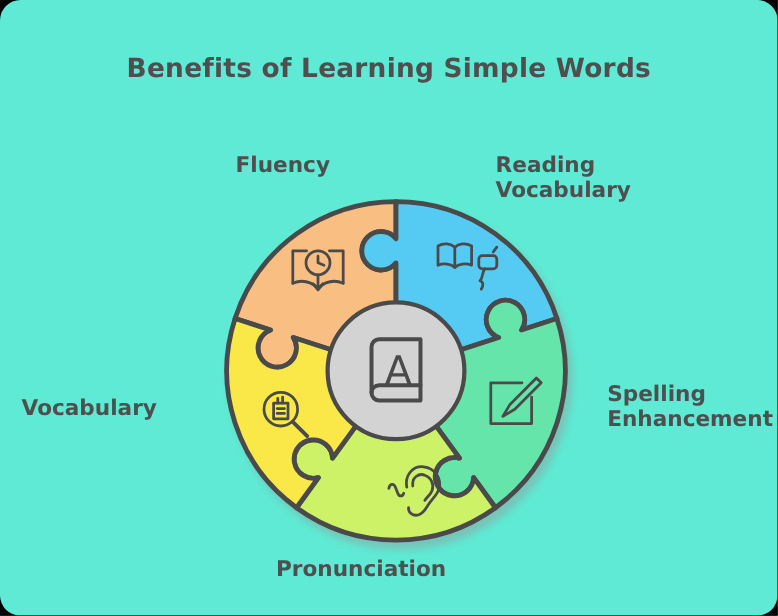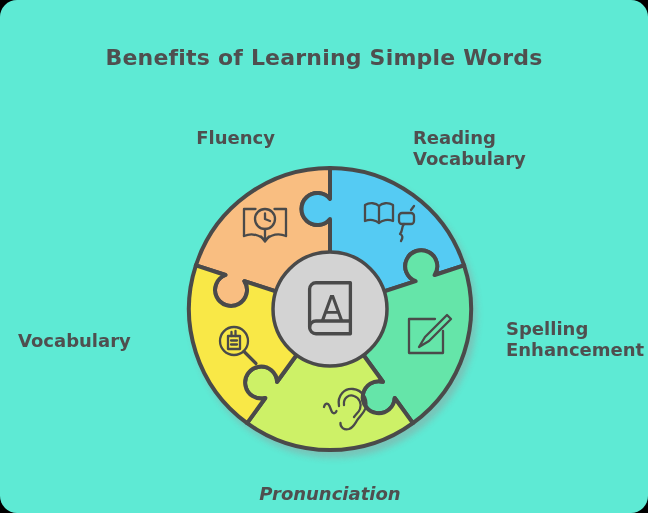--- a/index.html
+++ b/index.html
@@ -4,21 +4,21 @@
 <style>
   html,body{margin:0;padding:0;background:#000;}
   .stage{position:relative;width:648px;height:513px;background:#5eead4;overflow:hidden;
          font-family:"DejaVu Sans",sans-serif;border-radius:17px;}
   .title{position:absolute;top:45px;left:0;width:648px;text-align:center;
          font-size:22px;font-weight:700;color:#4F4F4F;letter-spacing:.2px;}
   .label{position:absolute;font-size:18px;line-height:21px;font-weight:700;color:#4F4F4F;}
   .label-fluency{left:100px;top:127px;width:175px;text-align:right;}
   .label-reading{left:413px;top:127px;width:180px;text-align:left;}
   .label-spelling{left:506px;top:318px;width:150px;text-align:left;}
-  .label-pronunciation{left:230px;top:483px;width:200px;text-align:center;font-style:italic;}
+  .label-pronunciation{left:230px;top:464px;width:200px;}
   .label-vocabulary{left:18px;top:330px;width:158px;}
   svg.diagram{position:absolute;left:0;top:0;
        filter:drop-shadow(4px 6px 3px rgba(150,150,150,0.45));}
   .piece{stroke:#4A4A4A;stroke-width:4;stroke-linejoin:round;}
   #center-circle{stroke:#4A4A4A;stroke-width:3.5;}
   .icon path,.icon rect,.icon circle{fill:none;stroke:#4A4A4A;stroke-width:2.3;
        stroke-linecap:round;stroke-linejoin:round;}
   .icon .thick{stroke-width:3.2;}
   .book-center path{stroke-width:1.3;}
   .letter-a{fill:#4A4A4A;font-size:33px;font-family:"DejaVu Sans",sans-serif;}

